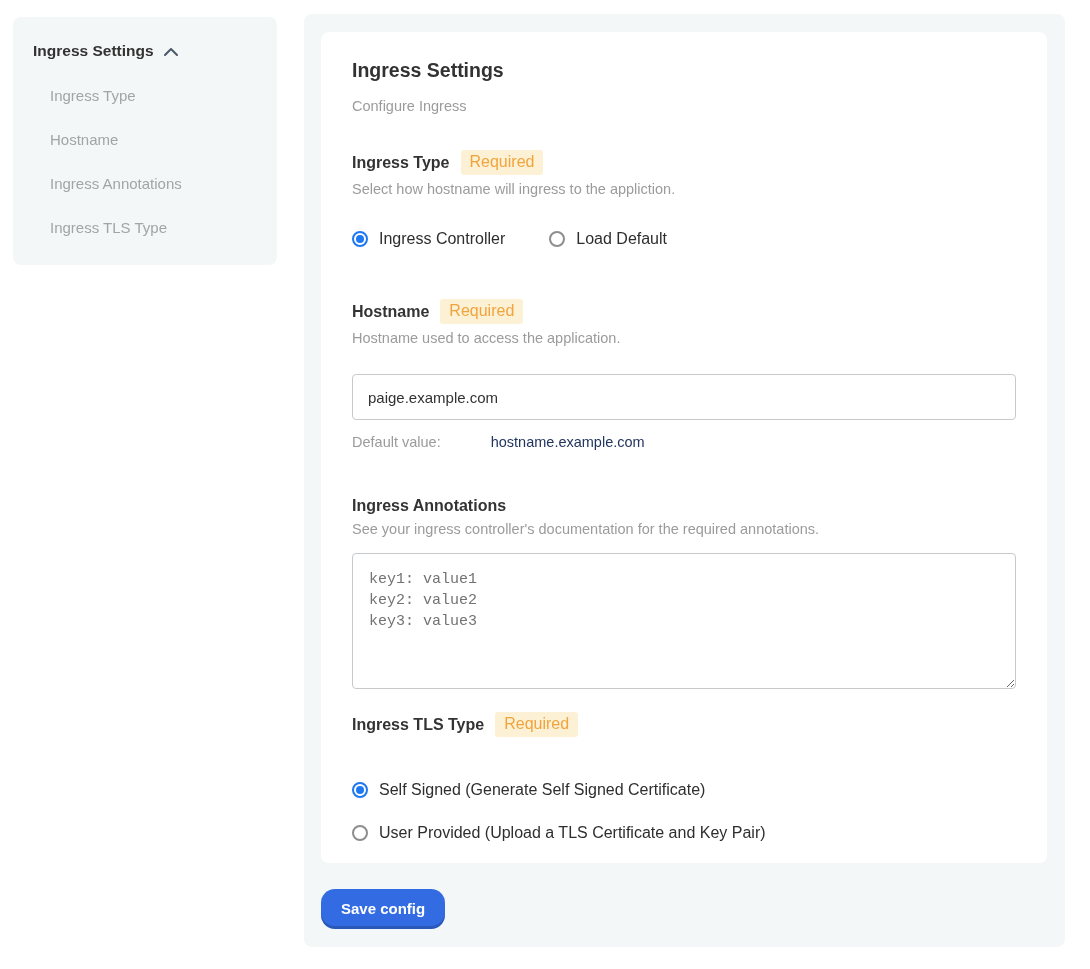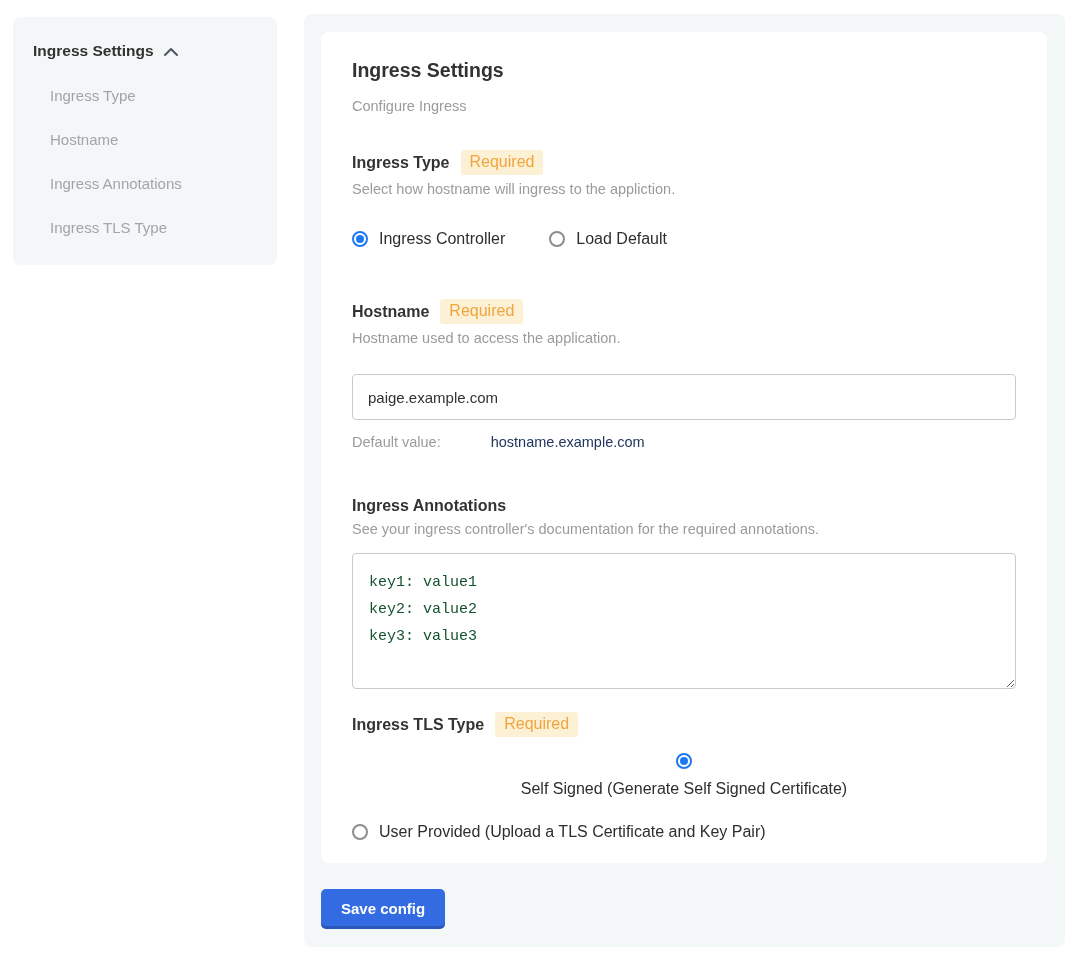--- a/index.html
+++ b/index.html
@@ -109,40 +109,40 @@
 
   .sec-annotations { margin-top: 47px; }
   .annotations-textarea {
     display: block;
     margin-top: 16px;
     width: 664px; height: 136px;
     border: 1px solid #c6cacc;
     border-radius: 4px;
     padding: 15px 16px;
     font-family: "Liberation Mono", monospace;
-    font-size: 15px; line-height: 27px; color: #14532d;
+    font-size: 15px; line-height: 21px; color: #737373;
     outline: none;
     resize: both;
     background: #ffffff;
   }
 
   .sec-tls { margin-top: 23px; }
-  .sec-tls .radio-option.first { margin-top: 16px; flex-direction: column; }
+  .sec-tls .radio-option.first { margin-top: 44px; }
   .sec-tls .radio-option.second { margin-top: 25px; }
 
   
   .save-button {
     display: inline-block;
     margin: 26px 0 16px 17px;
     background: #336ce2;
     color: #ffffff;
     font-family: "Liberation Sans", sans-serif;
     font-size: 15px; font-weight: bold;
     border: none;
-    border-radius: 5px;
+    border-radius: 14px;
     padding: 11px 20px 12px 20px;
     box-shadow: inset 0 -3px 0 rgba(0,0,0,0.18);
     cursor: pointer;
     text-align: center;
   }
 </style>
 </head>
 <body>
 
 <nav class="sidebar">

